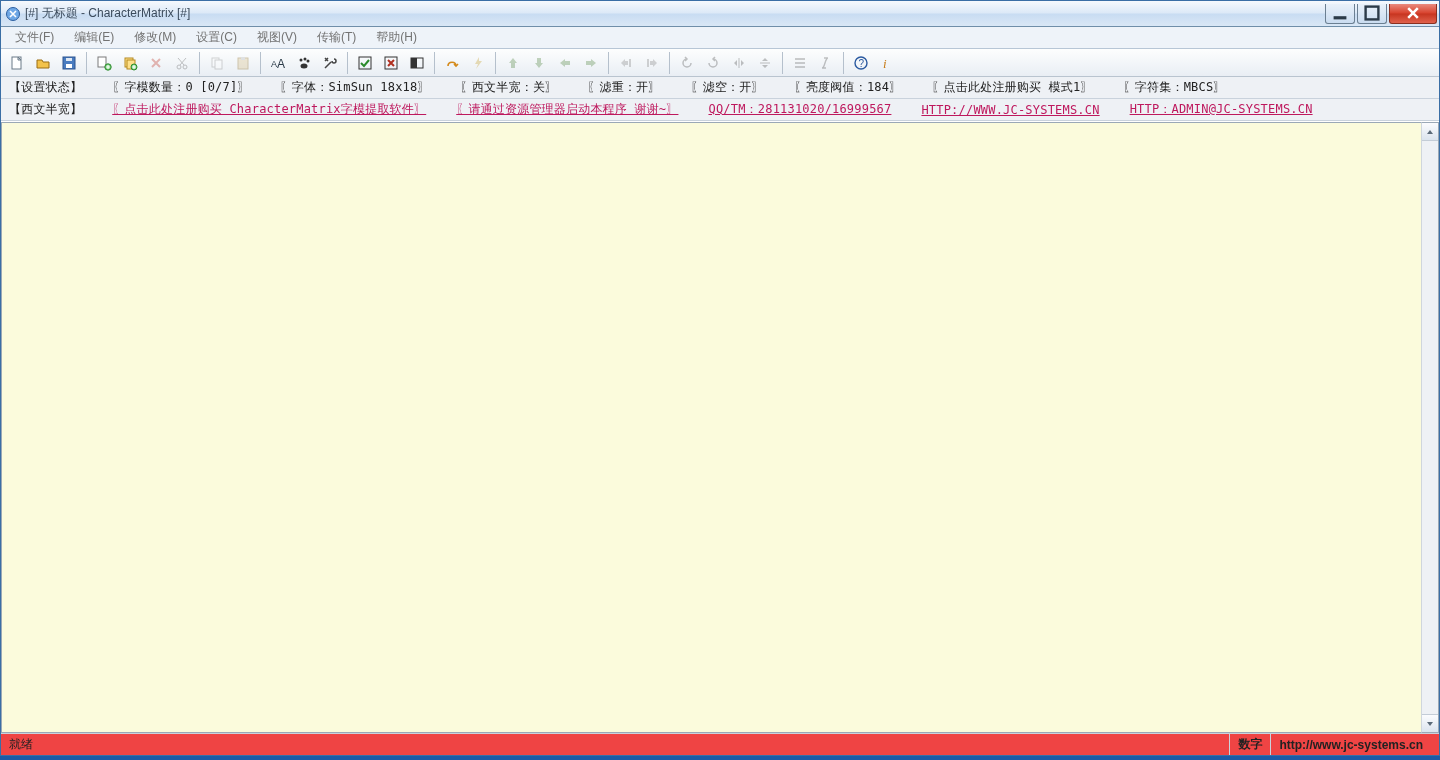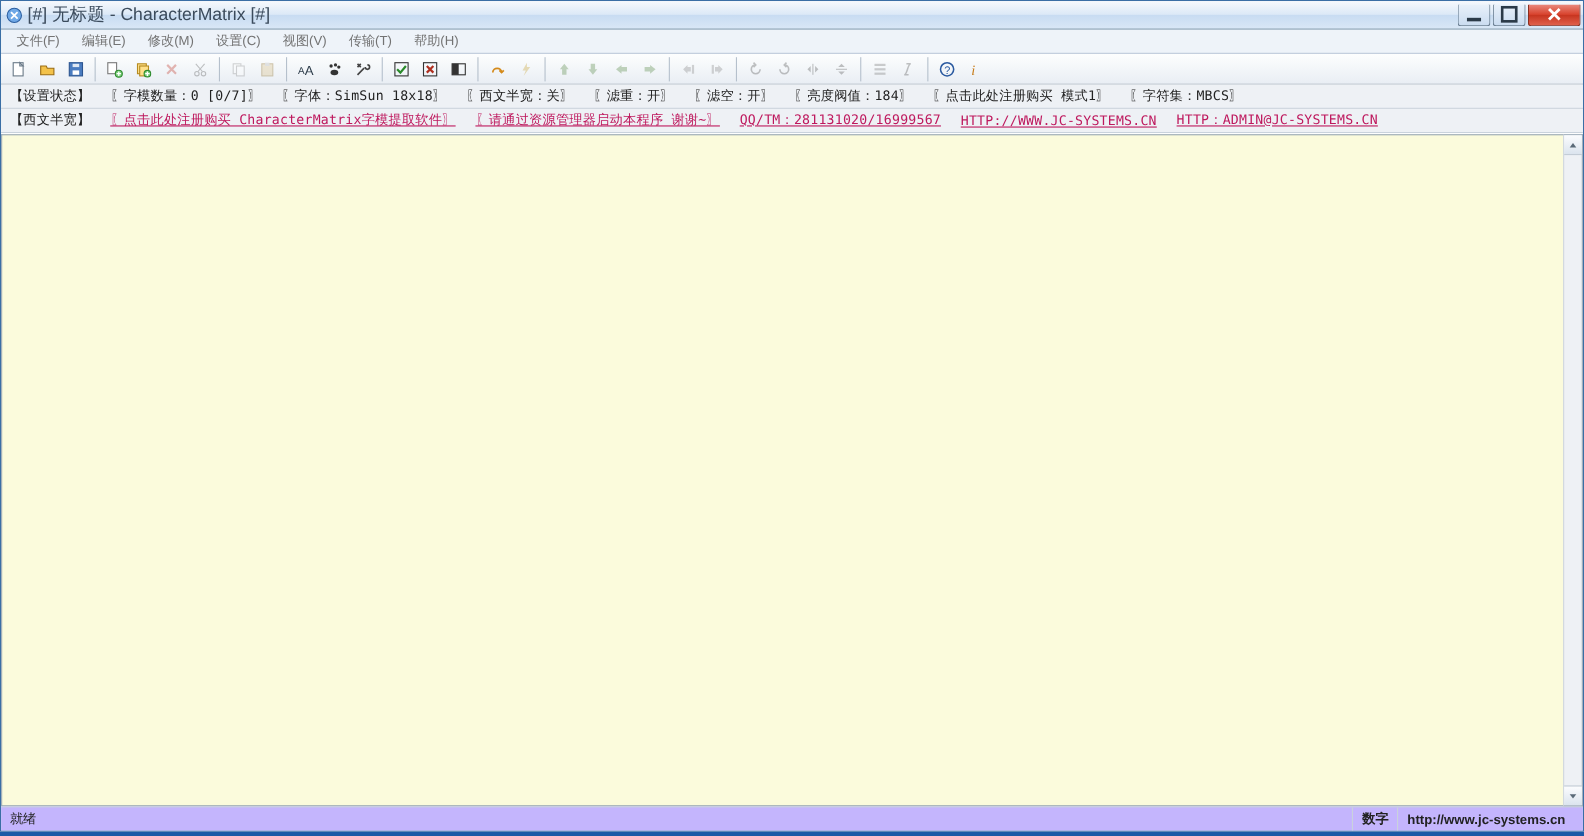--- a/index.html
+++ b/index.html
@@ -7,52 +7,52 @@
 
 
 .desktop { width: 1440px; height: 760px; background: linear-gradient(to bottom, #2a6fc9 0%, #1b5aa6 100%); position: relative; }
 
 
 .window { position: absolute; left: 0; top: 0; width: 1440px; height: 756px; border: 1px solid #3a6ea5; background: #f0f0f0; display: flex; flex-direction: column; }
 
 
 .titlebar { height: 26px; background: linear-gradient(to bottom, #f6f9fd 0%, #dce9f7 48%, #c8dcf2 52%, #d9e7f6 100%); display: flex; align-items: center; border-bottom: 1px solid #6f8ea9; }
 .titlebar .icon { width: 16px; height: 16px; margin: 0 4px; display: inline-flex; align-items: center; justify-content: center; }
-.titlebar .title { color: #3b4b5c; font-size: 16px; white-space: nowrap; }
+.titlebar .title { color: #3b4b5c; font-size: 12px; white-space: nowrap; }
 .titlebar .spacer { flex: 1; }
 .winbtns { display: flex; height: 20px; margin-right: 2px; }
 .winbtn { width: 30px; height: 20px; margin-left: 2px; border: 1px solid #6b7f92; border-top: none; border-radius: 0 0 3px 3px; background: linear-gradient(to bottom,#e9f1fa,#cadcf0); display: flex; align-items: center; justify-content: center; cursor: default; }
 .winbtn.close { width: 48px; background: linear-gradient(to bottom,#e98a7e,#d8432e 48%,#c73520 52%,#e0614c); border-color: #8a2f1f; color: #fff; }
 .winbtn svg { display: block; }
 
 
 .menubar { height: 22px; background: #eef3f9; border-bottom: 1px solid #b7c6d6; display: flex; align-items: stretch; padding-left: 4px; }
 .menuitem { padding: 0 10px; display: flex; align-items: center; color: #737373; }
 
 
 .toolbar { height: 28px; background: linear-gradient(to bottom,#fdfefe,#e9eef4); border-bottom: 1px solid #b9c4cf; display: flex; align-items: center; padding: 0 4px; gap: 2px; }
 .tbtn { width: 24px; height: 24px; display: flex; align-items: center; justify-content: center; border: 1px solid transparent; border-radius: 2px; }
 .tbtn.dis svg { opacity: .35; }
 .tsep { width: 1px; height: 22px; background: #b5c0cc; margin: 0 3px; }
 
 
-.statusrow { height: 22px; background: #eef1f5; border-bottom: 1px solid #c9d2dc; display: flex; align-items: center; padding: 0 8px; font-family: SimSun, "MS Song", monospace; font-size: 12px; color: #222; white-space: nowrap; overflow: hidden; gap: 18px; letter-spacing: 0.2px; }
+.statusrow { height: 22px; background: #eef1f5; border-bottom: 1px solid #c9d2dc; display: flex; align-items: center; padding: 0 8px; font-family: SimSun, "MS Song", monospace; font-size: 12px; color: #222; white-space: nowrap; overflow: hidden; gap: 30px; letter-spacing: 0.2px; }
 .statusrow .lbl { font-weight: normal; }
 .statusrow a { color: #be185d; text-decoration: underline; }
 
 
 .content-wrap { flex: 1; display: flex; border-top: 1px solid #fff; }
 .content { flex: 1; background: #fbfbdc; border: 1px solid #9aa8b6; border-right: none; }
 .vscroll { width: 18px; background: #eef1f5; border: 1px solid #9aa8b6; border-left: 1px solid #cfd6dd; position: relative; }
 .vscroll .up, .vscroll .down { position: absolute; left: 0; right: 0; height: 18px; background: linear-gradient(to bottom,#fbfcfe,#dbe4ee); display:flex; align-items:center; justify-content:center; }
 .vscroll .up { top: 0; border-bottom: 1px solid #c3ccd6; }
 .vscroll .down { bottom: 0; border-top: 1px solid #c3ccd6; }
 
 
-.statusbar { height: 22px; background: #c4b5fd; border-top: 1px solid #c9d2dc; display: flex; align-items: center; padding: 0 8px; font-size: 12px; color: #222; }
+.statusbar { height: 22px; background: #ef4444; border-top: 1px solid #c9d2dc; display: flex; align-items: center; padding: 0 8px; font-size: 12px; color: #222; }
 .statusbar .spacer { flex: 1; }
 .statusbar .cell { padding: 0 8px; border-left: 1px solid #c9d2dc; height: 100%; display: flex; align-items: center; font-weight: bold; }
 
 
 .tbtn svg, .winbtn svg, .icon svg { width: 16px; height: 16px; }
 </style>
 </head>
 <body>
 
 <div class="desktop">

